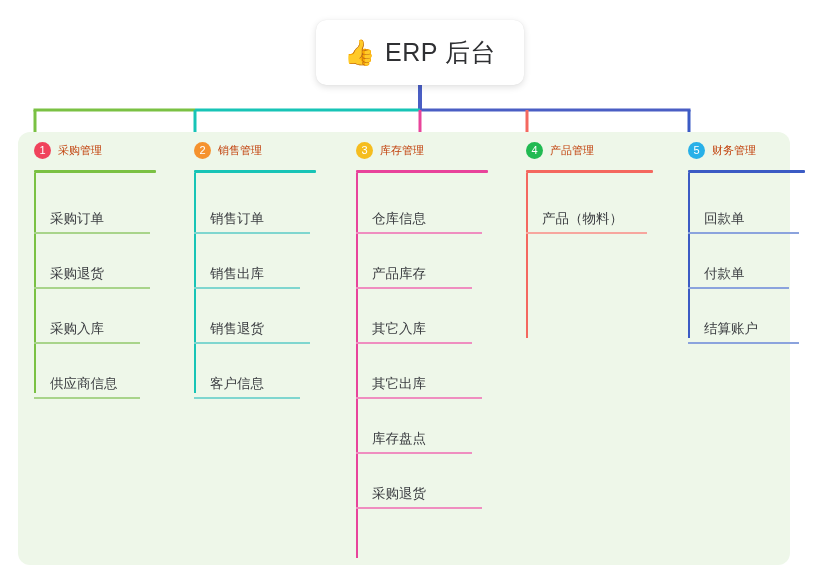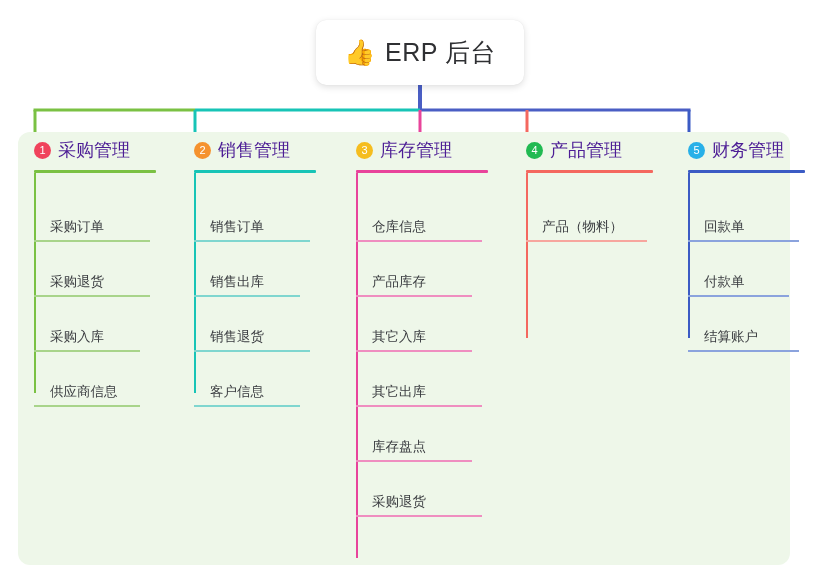--- a/index.html
+++ b/index.html
@@ -82,33 +82,33 @@
     height: 17px;
     border-radius: 50%;
     color: #ffffff;
     font-size: 11px;
     line-height: 17px;
     text-align: center;
     font-weight: 500;
     flex: 0 0 auto;
   }
   .col-title {
-    font-size: 18px;
-    color: #4c1d95;
+    font-size: 11px;
+    color: #c2410c;
     white-space: nowrap;
   }
   .header-rule {
     height: 3px;
     border-radius: 1px;
     margin-top: 2px;
   }
 
   .items {
     position: relative;
-    padding-top: 16px;
+    padding-top: 8px;
   }
   .spine {
     position: absolute;
     left: 16px;
     top: 0;
     width: 2px;
   }
   .item {
     position: relative;
     height: 55px;

